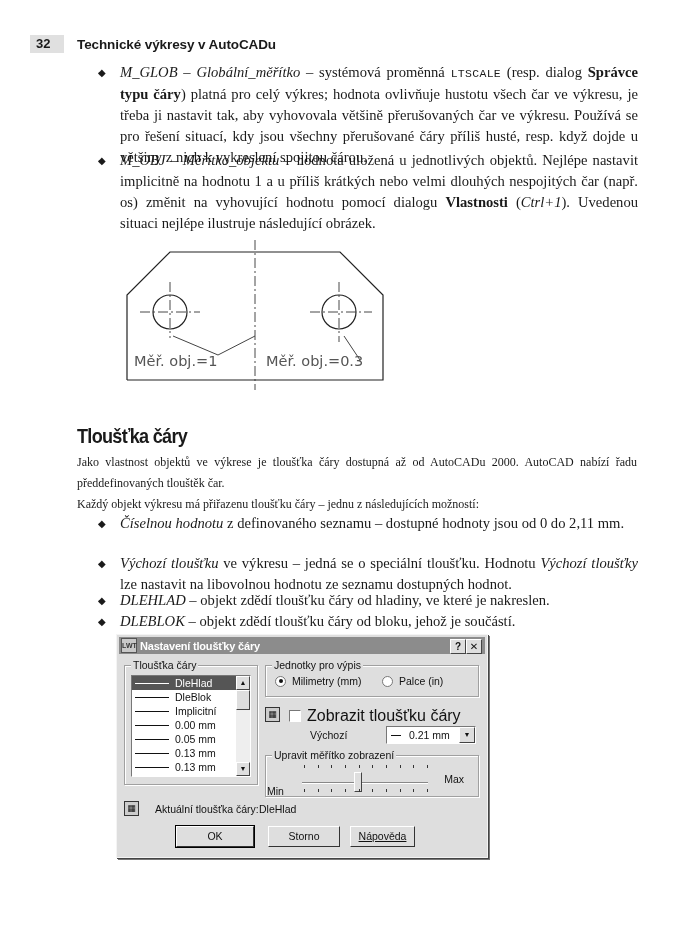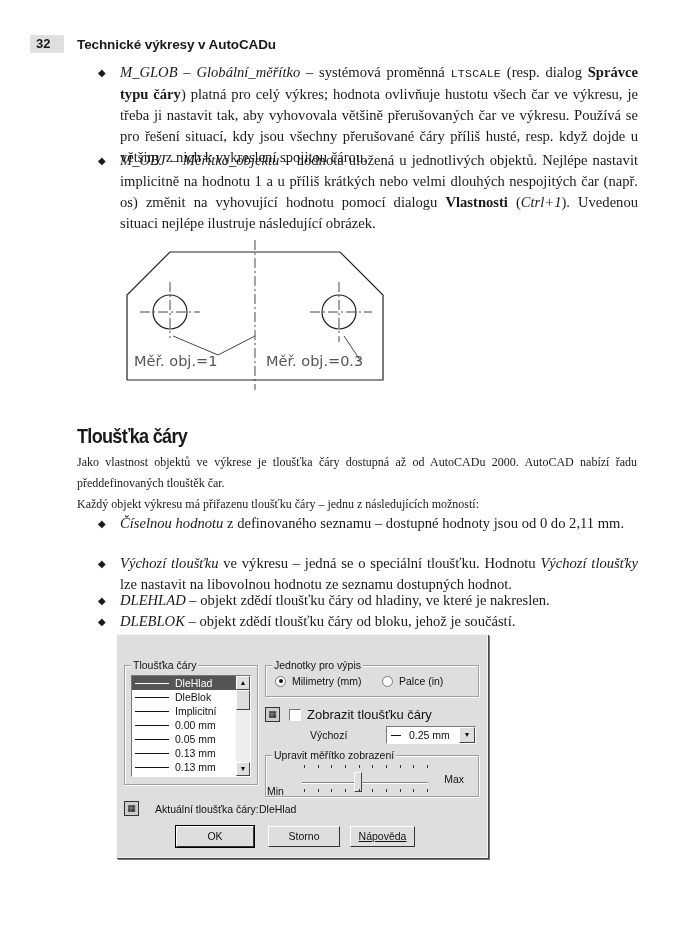--- a/index.html
+++ b/index.html
@@ -54,21 +54,21 @@
     .sbtn { position: absolute; left: 0; width: 12px; height: 12px; background: #dedede; border: 1px solid;
             border-color: #fff #444 #444 #fff; font-size: 7px; line-height: 12px; text-align: center; }
     .sthumb { position: absolute; left: 0; top: 14px; width: 12px; height: 18px; background: #dedede;
               border: 1px solid; border-color: #fff #444 #444 #fff; }
 
     .radio { position: absolute; display: flex; align-items: center; font-size: 10.5px; }
     .radio .dot { width: 9px; height: 9px; border-radius: 50%; background: #fff; border: 1px solid #777;
                   margin-right: 6px; position: relative; }
     .radio .dot.on::after { content: ""; position: absolute; left: 2.5px; top: 2.5px; width: 4px; height: 4px;
                             border-radius: 50%; background: #111; }
-    .checkbox { position: absolute; display: flex; align-items: center; font-size: 13px; }
+    .checkbox { position: absolute; display: flex; align-items: center; font-size: 16px; }
     .checkbox .box { width: 10px; height: 10px; background: #fff; border: 1px solid; border-color: #777 #fff #fff #777;
                      margin-right: 6px; }
     .u { text-decoration: underline; }
 
     .small-icon { position: absolute; width: 13px; height: 13px; border: 1px solid #333; background: #ccc;
                   font-size: 9px; line-height: 13px; text-align: center; }
 
     .dropdown { position: absolute; left: 269px; top: 91px; width: 88px; height: 16px; background: #fff;
                 border: 1px solid; border-color: #777 #fff #fff #777; display: flex; align-items: center; font-size: 10.5px; }
     .dropdown .dash { width: 10px; border-top: 1.3px solid #111; margin: 0 8px 0 4px; }
@@ -146,20 +146,26 @@
 <div class="bullet" style="top:590px;">
   <span class="mark">◆</span>
   <span class="txt"><i>DLEHLAD</i><span> – objekt zdědí tloušťku čáry od hladiny, ve které je nakreslen.</span></span>
 </div>
 <div class="bullet" style="top:611px;">
   <span class="mark">◆</span>
   <span class="txt"><i>DLEBLOK</i><span> – objekt zdědí tloušťku čáry od bloku, jehož je součástí.</span></span>
 </div>
 
 <div class="dialog">
+  <div class="titlebar">
+    <span class="title-icon">LWT</span>
+    <span class="title-text">Nastavení tloušťky čáry</span>
+    <span class="tb-btn tb-help">?</span>
+    <span class="tb-btn tb-close">✕</span>
+  </div>
 
   <div class="groupbox" style="left:7px; top:30px; width:132px; height:118px;">
     <span class="legend">Tloušťka čáry</span>
   </div>
   <div class="listbox">
     <div class="list-item sel">
         <span class="ln"></span>
         <span>DleHlad</span>
       </div>
     <div class="list-item">
@@ -207,21 +213,21 @@
 
   <span class="small-icon" style="left:148px; top:72px;">▦</span>
   <div class="checkbox" style="left:172px; top:72px;">
     <span class="box"></span>
       <span>Zobrazit tloušťku čáry</span>
   </div>
 
   <span style="position:absolute; left:193px; top:94px;">Výchozí</span>
   <div class="dropdown">
     <span class="dash"></span>
-    <span>0.25 mm</span>
+    <span>0.21 mm</span>
     <span class="arrow">▼</span>
   </div>
 
   <div class="groupbox" style="left:148px; top:120px; width:212px; height:40px;">
     <span class="legend">Upravit měřítko zobrazení</span>
     <span style="position:absolute; left:1px; top:17px;margin-top:12px;">Min</span>
     <span style="position:absolute; right:14px; top:17px;">Max</span>
     <div class="ticks" style="top:9px;">
         <span></span>
         <span></span>

